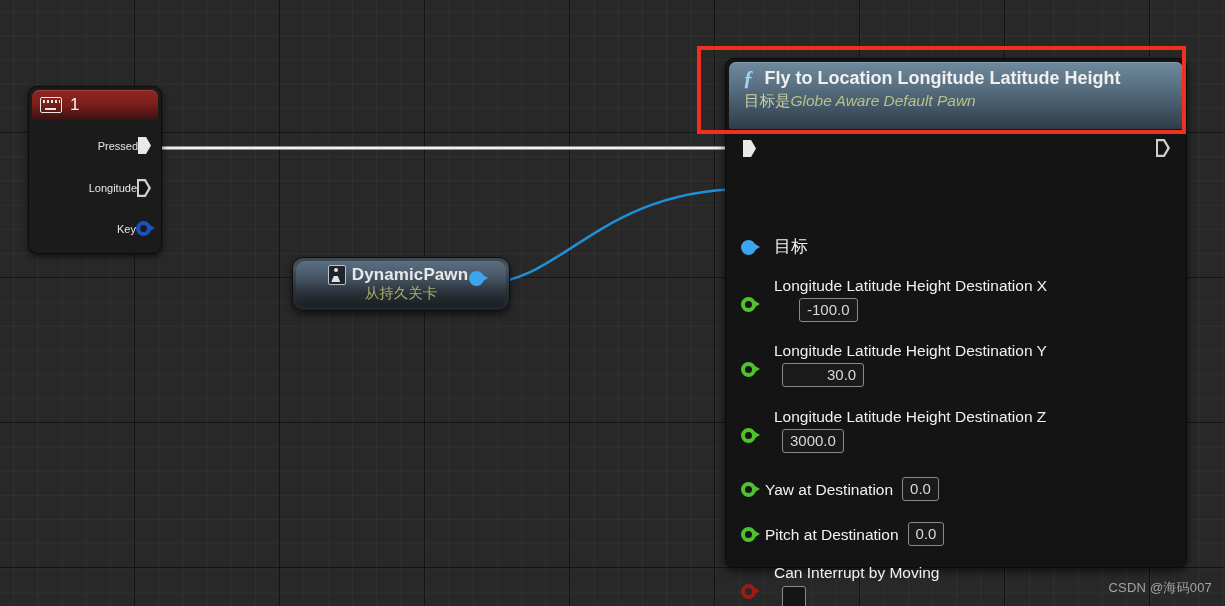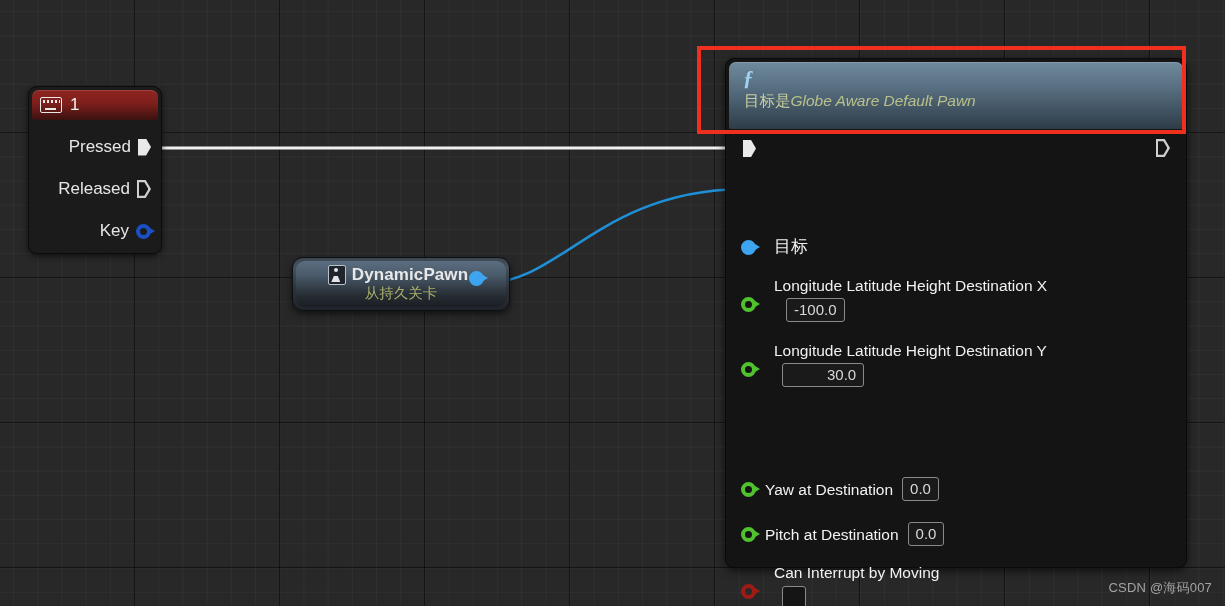--- a/index.html
+++ b/index.html
@@ -47,22 +47,22 @@
     content:"";position:absolute;left:1.5px;top:1.5px;right:1.5px;height:3px;
     background:
       linear-gradient(to right,#e8e8e8 2px,transparent 2px) repeat-x;
     background-size:4px 3px;
   }
   #kb-header .kbicon::after{
     content:"";position:absolute;left:4px;bottom:2px;width:11px;height:2.5px;background:#e8e8e8;
   }
   #kb-title{color:#f2f2f2;font-size:17px;font-weight:400;}
   .kb-row{
-    position:absolute;right:10px;display:flex;align-items:center;gap:7px;
-    color:#e6e6e6;font-size:17px;
+    position:absolute;right:10px;display:flex;align-items:center;
+    color:#e6e6e6;font-size:11px;
   }
   #kb-row-pressed{top:50px;}
   #kb-row-released{top:92px;}
   #kb-row-key{top:134px;}
   .exec-filled{
     width:13px;height:17px;background:#e9e9e9;
     clip-path:polygon(0 0,62% 0,100% 50%,62% 100%,0 100%);
   }
   .exec-hollow{
     width:14px;height:18px;position:relative;
@@ -208,21 +208,21 @@
     <span class="kbicon"></span>
     <span id="kb-title">1</span>
   </div>
 
   <div class="kb-row" id="kb-row-pressed">
     <span>Pressed</span>
     <span class="exec-filled"></span>
   </div>
 
   <div class="kb-row" id="kb-row-released">
-    <span>Released</span>
+    <span>Longitude</span>
     <span class="exec-hollow"></span>
   </div>
 
   <div class="kb-row" id="kb-row-key">
     <span>Key</span>
     <span class="pin blue-ring">
       <span class="ring"></span>
         <span class="arrow"></span>
     </span>
   </div>
@@ -240,20 +240,21 @@
 <span class="pin filled" id="pawn-outpin">
   <span class="ring"></span>
     <span class="arrow"></span>
 </span>
 
 <div class="node" id="fn-node">
 
   <div id="fn-header">
     <div id="fn-titlerow">
       <span id="fn-fx">ƒ</span>
+      <span id="fn-title">Fly to Location Longitude Latitude Height</span>
     </div>
     <div id="fn-sub">
       <span class="cn">目标是</span><span class="en">Globe Aware Default Pawn</span>
     </div>
   </div>
 
   <span class="exec-filled" id="fn-exec-in"></span>
   <span class="exec-hollow" id="fn-exec-out"></span>
 
   <div class="fn-row" id="row-target">
@@ -264,35 +265,45 @@
     <span class="lbl lbl-cn">目标</span>
   </div>
 
   <div class="fn-row" id="row-x">
     <span class="pin green" style="margin-top:20px;">
       <span class="ring"></span>
         <span class="arrow"></span>
     </span>
     <span class="row-col">
       <span class="lbl">Longitude Latitude Height Destination X</span>
-      <span class="valbox" style="align-self:flex-start;margin-left:12px;text-align:right;">-100.0</span>
+      <span class="valbox" style="align-self:flex-start;margin-left:25px;text-align:right;">-100.0</span>
     </span>
   </div>
 
   <div class="fn-row" id="row-y">
     <span class="pin green" style="margin-top:20px;">
       <span class="ring"></span>
         <span class="arrow"></span>
     </span>
     <span class="row-col">
       <span class="lbl">Longitude Latitude Height Destination Y</span>
       <span class="valbox" style="align-self:flex-start;margin-left:8px;padding-left:44px;">30.0</span>
     </span>
   </div>
 
+  <div class="fn-row" id="row-z">
+    <span class="pin green" style="margin-top:20px;">
+      <span class="ring"></span>
+        <span class="arrow"></span>
+    </span>
+    <span class="row-col">
+      <span class="lbl">Longitude Latitude Height Destination Z</span>
+      <span class="valbox" style="align-self:flex-start;margin-left:8px;">3000.0</span>
+    </span>
+  </div>
 
   <div class="fn-row row-inline" id="row-yaw">
     <span class="pin green">
       <span class="ring"></span>
         <span class="arrow"></span>
     </span>
     <span class="lbl">Yaw at Destination</span>
     <span class="valbox inline">0.0</span>
   </div>
 

